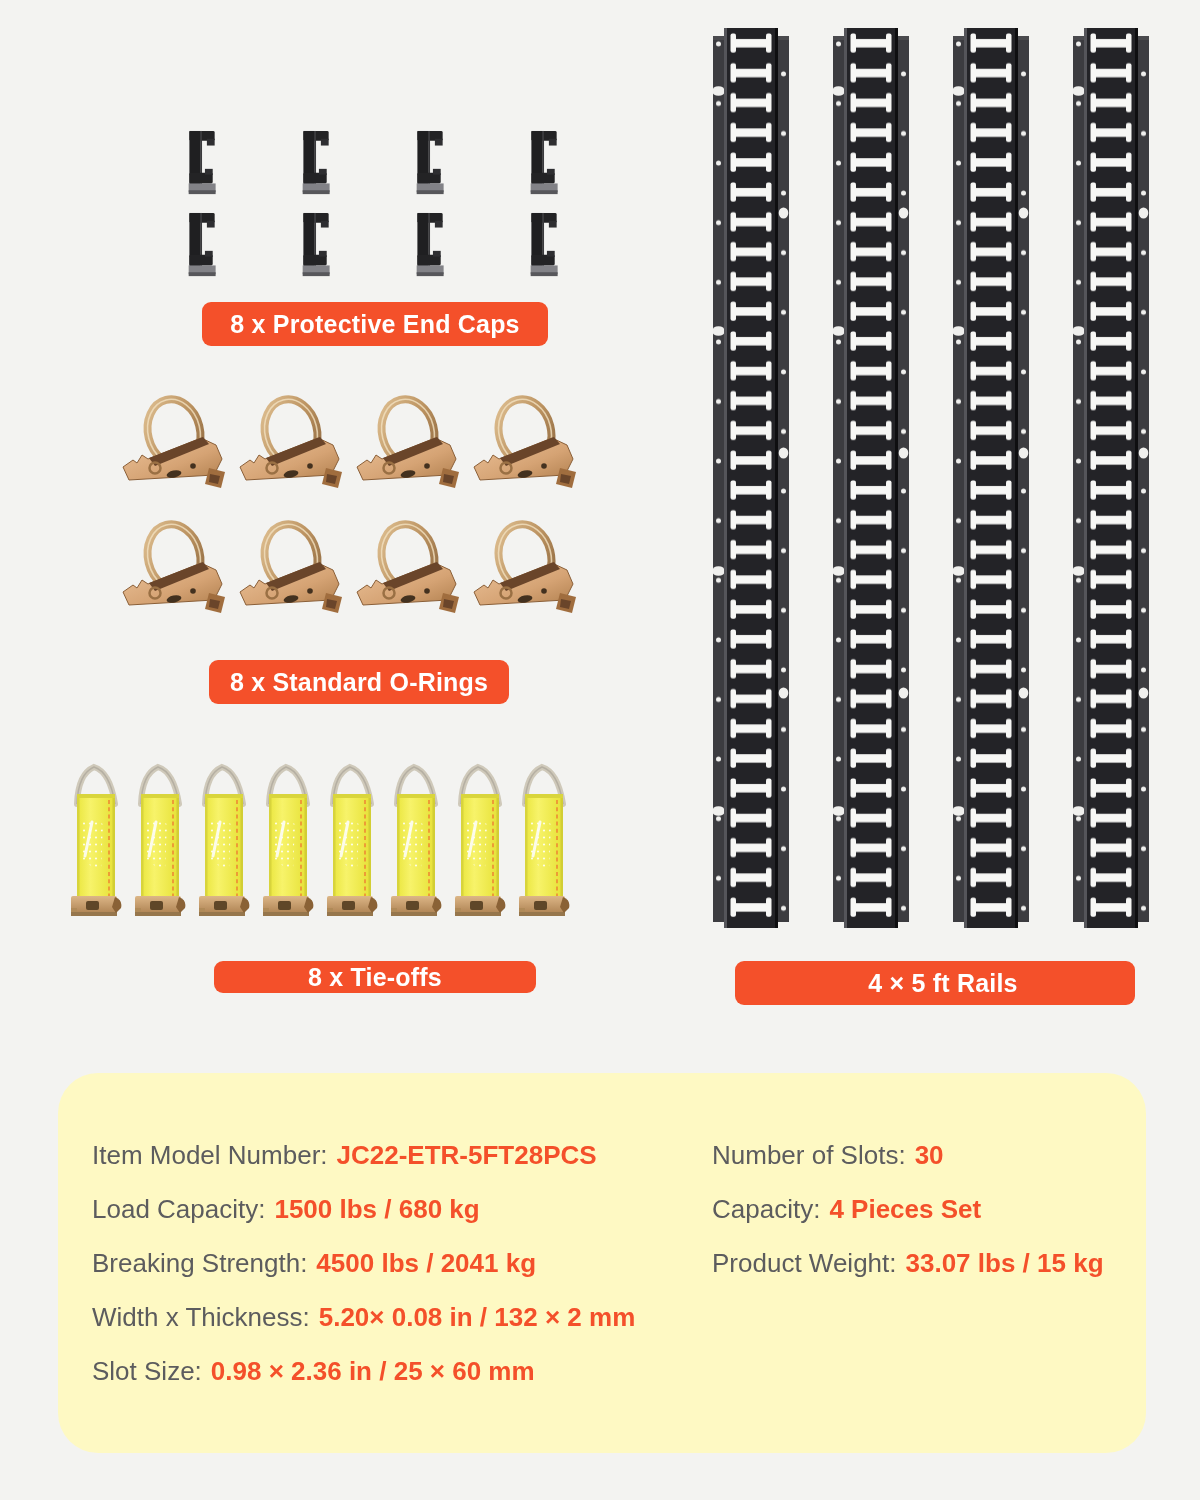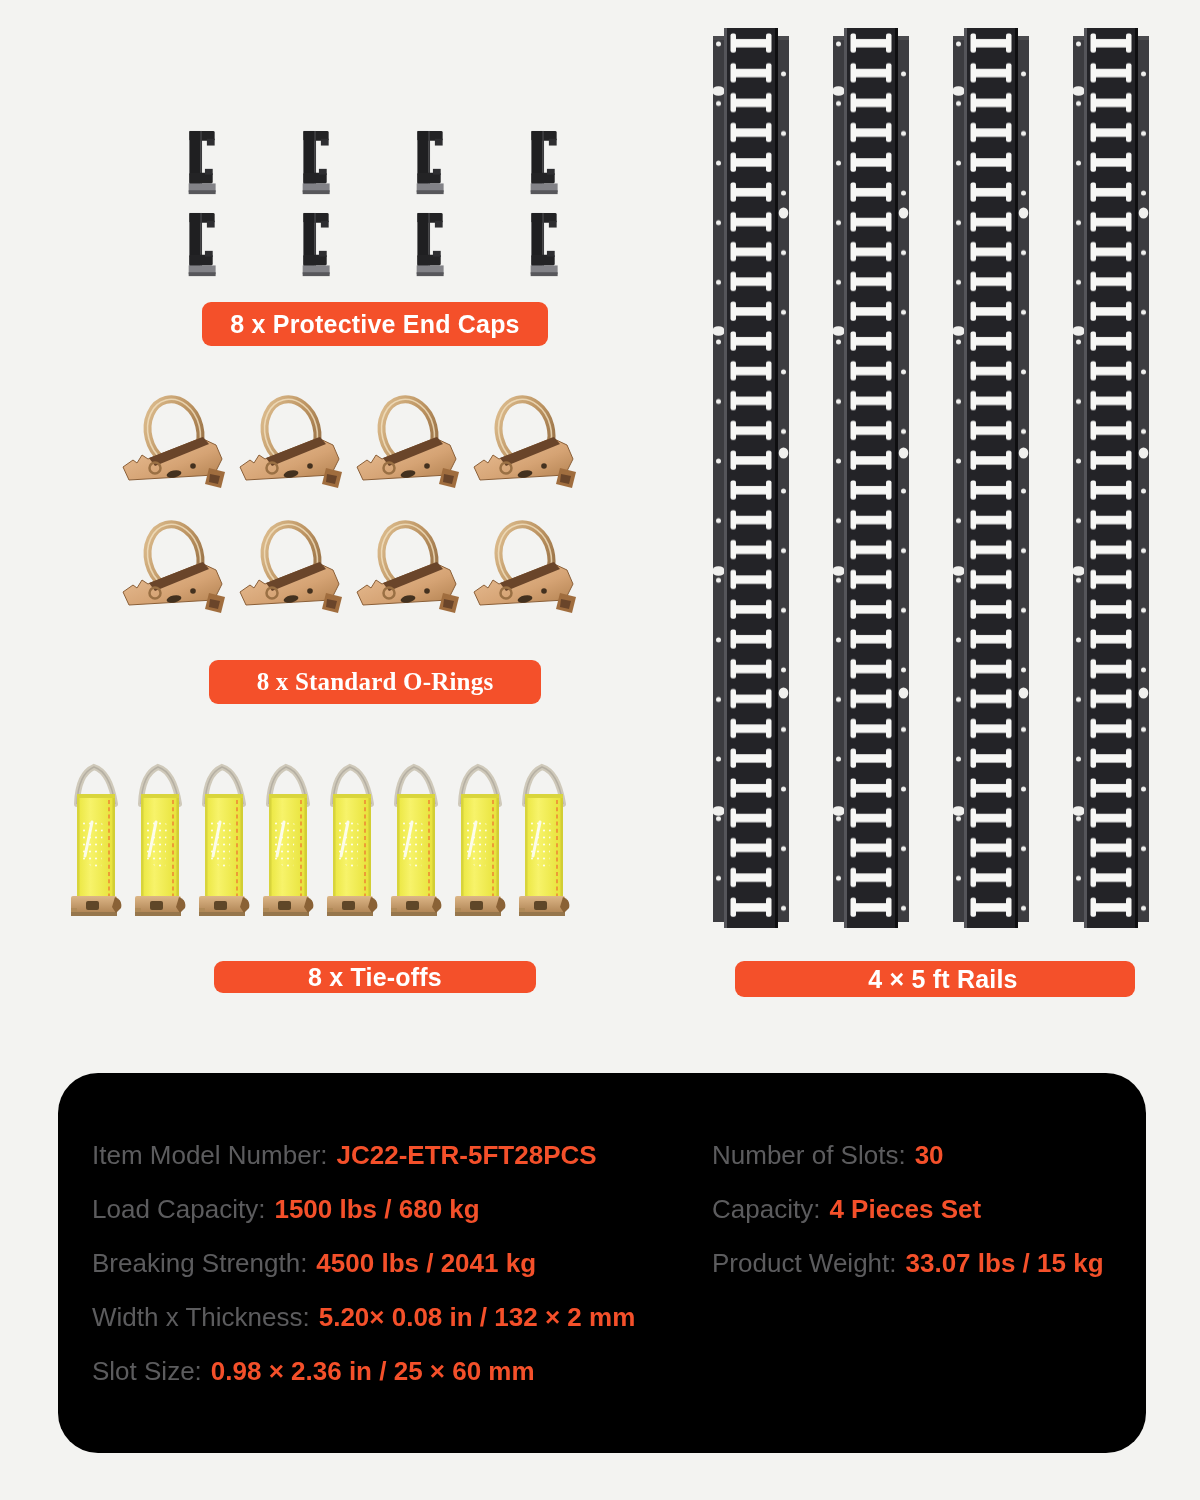--- a/index.html
+++ b/index.html
@@ -25,27 +25,27 @@
   .tieoff { width:52px; height:172px; display:block; }
 
   .rails-row { position:absolute; left:713px; top:28px; display:flex; gap:44px; }
   .rail { width:76px; height:900px; display:block; }
 
   
   .pill { position:absolute; background:var(--accent); color:#fff;
     border-radius:9px; display:flex; align-items:center; justify-content:center;
     font-size:25px; font-weight:700; letter-spacing:.2px; }
   .pill-endcaps { left:202px; top:302px; width:346px; height:44px; }
-  .pill-orings  { left:209px; top:660px; width:332px; height:44px;font-family:Liberation Serif, serif; }
+  .pill-orings  { left:209px; top:660px; width:300px; height:44px; }
   .pill-tieoffs { left:214px; top:961px; width:322px; height:32px; }
-  .pill-rails   { left:735px; top:961px; width:400px; height:36px;padding-left:16px; }
+  .pill-rails   { left:735px; top:961px; width:400px; height:44px;padding-left:16px; }
 
   
   .spec-card { position:absolute; left:58px; top:1073px; width:1088px; height:380px;
-    background:#000000; border-radius:40px; }
+    background:#fef9c3; border-radius:40px; }
   .spec-col { position:absolute; top:66px; }
   .spec-col-left  { left:34px; }
   .spec-col-right { left:654px; }
   .spec-row { height:32px; margin-bottom:22px; font-size:26px; line-height:32px; white-space:nowrap; }
   .spec-label { color:#5c5c5e; }
   .spec-value { color:var(--accent); font-weight:700; margin-left:9px; }
 </style>
 </head>
 <body>
 

